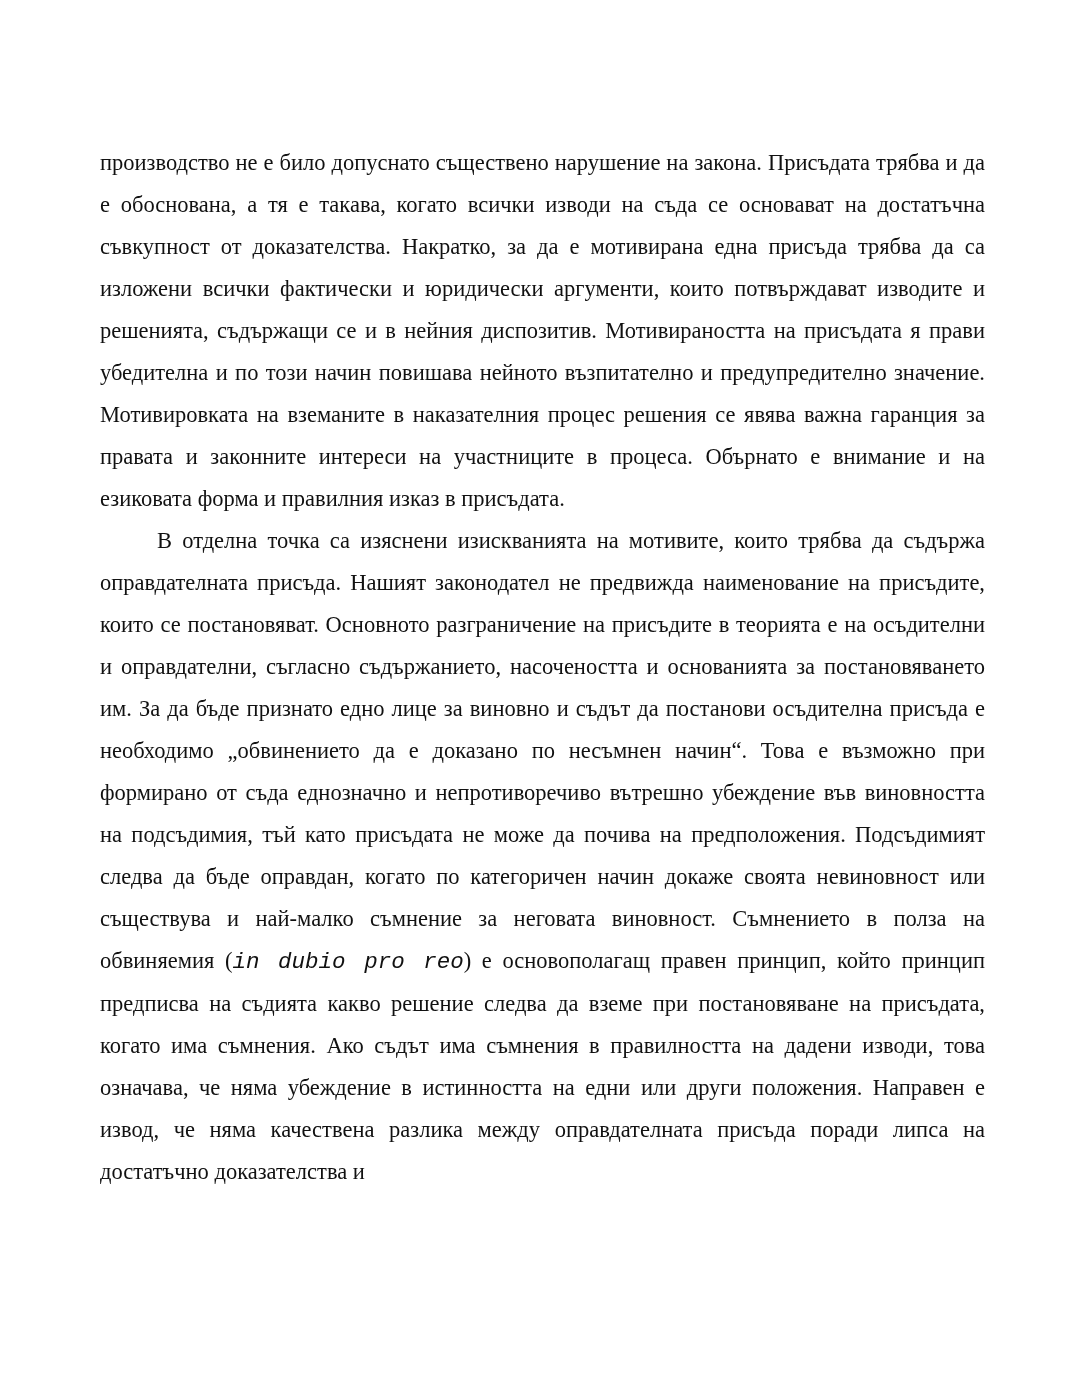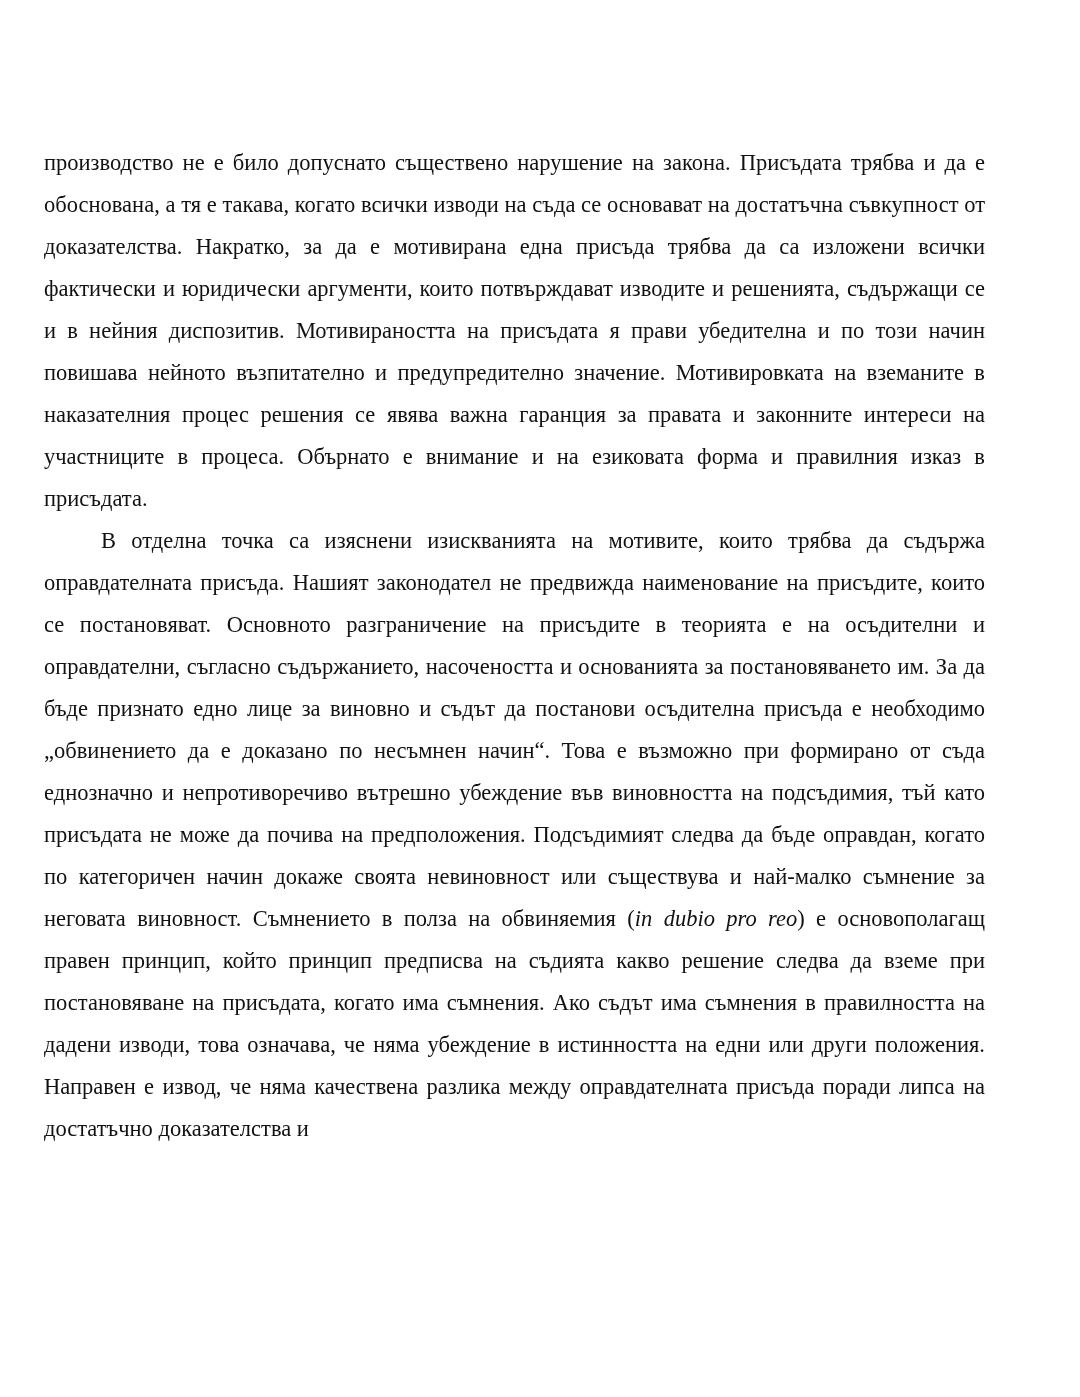--- a/index.html
+++ b/index.html
@@ -6,40 +6,41 @@
       margin: 0;
       padding: 0;
       background: #ffffff;
     }
     .page {
       position: relative;
       width: 1080px;
       height: 1397px;
       background: #ffffff;
       box-sizing: border-box;
-      padding: 142px 95px 0 44px;
+      padding: 142px 95px 0 100px;
       overflow: hidden;
     }
     .doc-body {
       width: 100%;
     }
     .para {
       margin: 0;
       font-family: "Liberation Serif", serif;
       font-size: 22.5px;
       line-height: 42px;
       color: #111111;
       text-align: justify;
       text-justify: inter-word;
     }
     .para.indent {
       text-indent: 57px;
     }
     .italic {
       font-style: italic;
+      font-family: Liberation Mono, monospace;
     }
   </style>
 </head>
 <body>
 
 <div class="page">
   <div class="doc-body">
       <p class="para"><span>производство не е било допуснато съществено нарушение на закона. Присъдата трябва и да е обоснована, а тя е такава, когато всички изводи на съда се основават на достатъчна съвкупност от доказателства. Накратко, за да е мотивирана една присъда трябва да са изложени всички фактически и юридически аргументи, които потвърждават изводите и решенията, съдържащи се и в нейния диспозитив. Мотивираността на присъдата я прави убедителна и по този начин повишава нейното възпитателно и предупредително значение. Мотивировката на вземаните в наказателния процес решения се явява важна гаранция за правата и законните интереси на участниците в процеса. Обърнато е внимание и на езиковата форма и правилния изказ в присъдата.</span></p>
       <p class="para indent"><span>В отделна точка са изяснени изискванията на мотивите, които трябва да съдържа оправдателната присъда. Нашият законодател не предвижда наименование на присъдите, които се постановяват. Основното разграничение на присъдите в теорията е на осъдителни и оправдателни, съгласно съдържанието, насочеността и основанията за постановяването им. За да бъде признато едно лице за виновно и съдът да постанови осъдителна присъда е необходимо „обвинението да е доказано по несъмнен начин“. Това е възможно при формирано от съда еднозначно и непротиворечиво вътрешно убеждение във виновността на подсъдимия, тъй като присъдата не може да почива на предположения. Подсъдимият следва да бъде оправдан, когато по категоричен начин докаже своята невиновност или съществува и най-малко съмнение за неговата виновност. Съмнението в полза на обвиняемия (</span><span class="italic">in dubio pro reo</span><span>) е основополагащ правен принцип, който принцип предписва на съдията какво решение следва да вземе при постановяване на присъдата, когато има съмнения. Ако съдът има съмнения в правилността на дадени изводи, това означава, че няма убеждение в истинността на едни или други положения. Направен е извод, че няма качествена разлика между оправдателната присъда поради липса на достатъчно доказателства и</span></p>
     </div>

